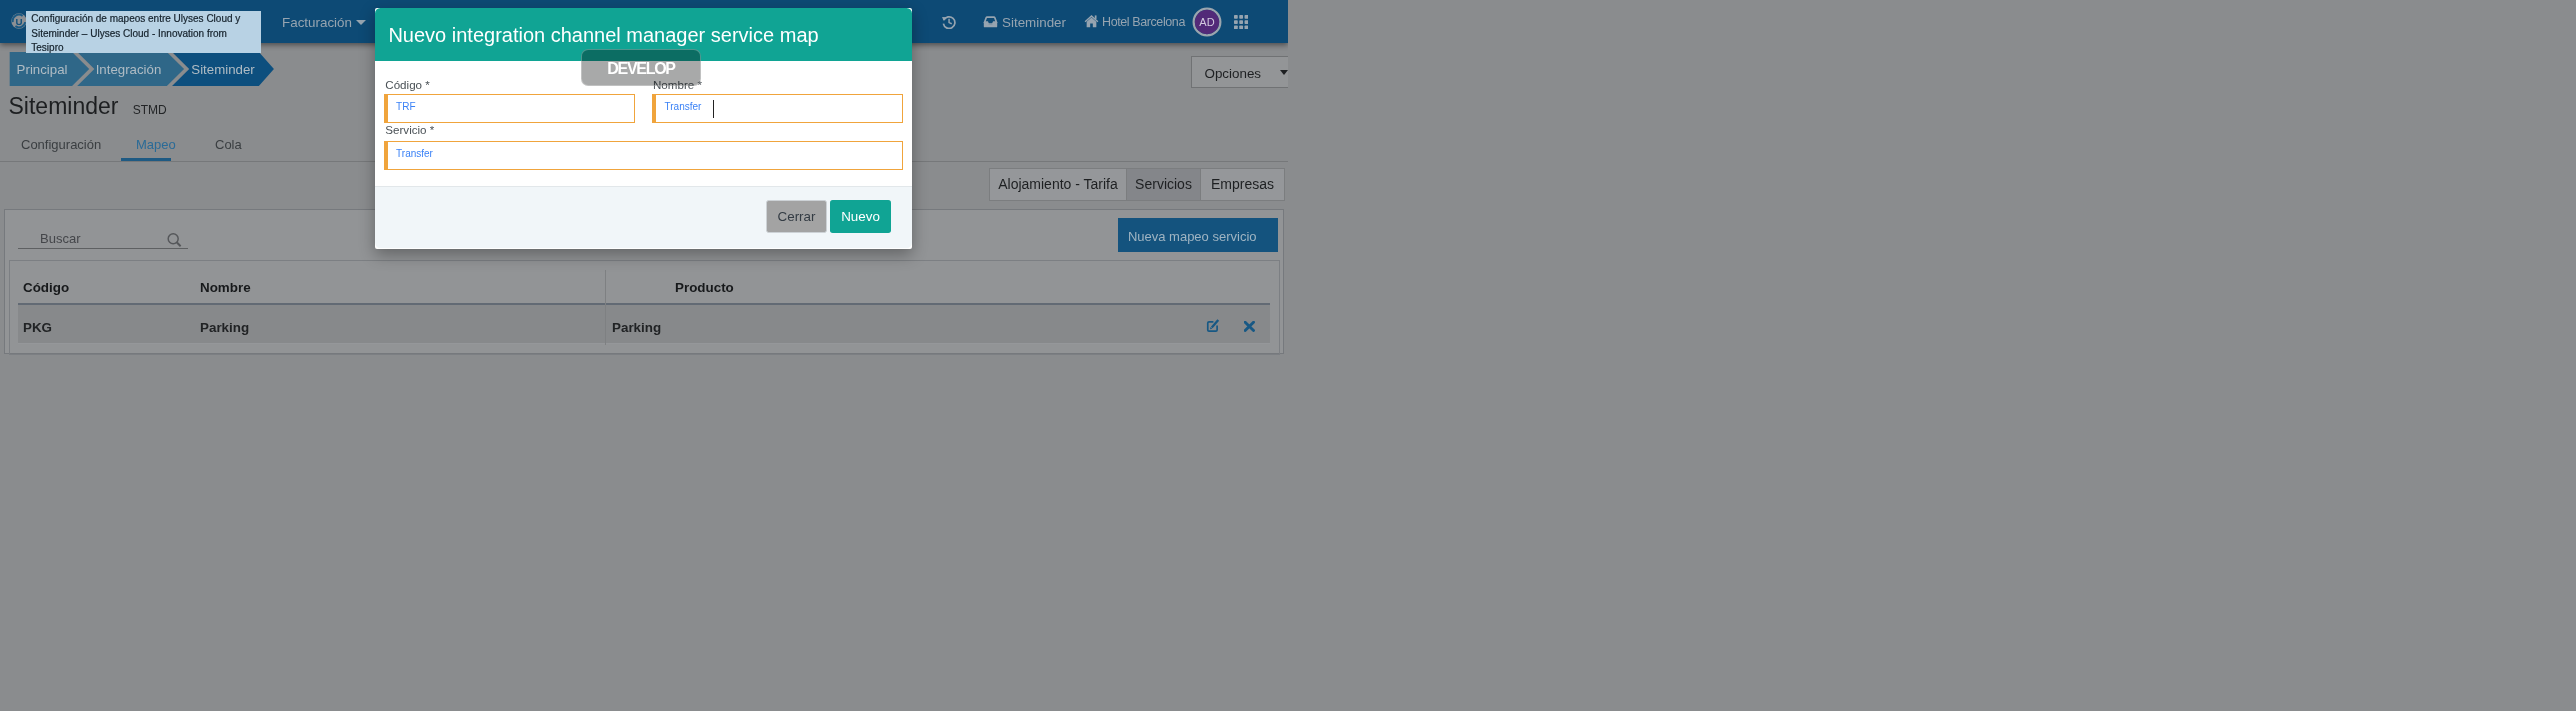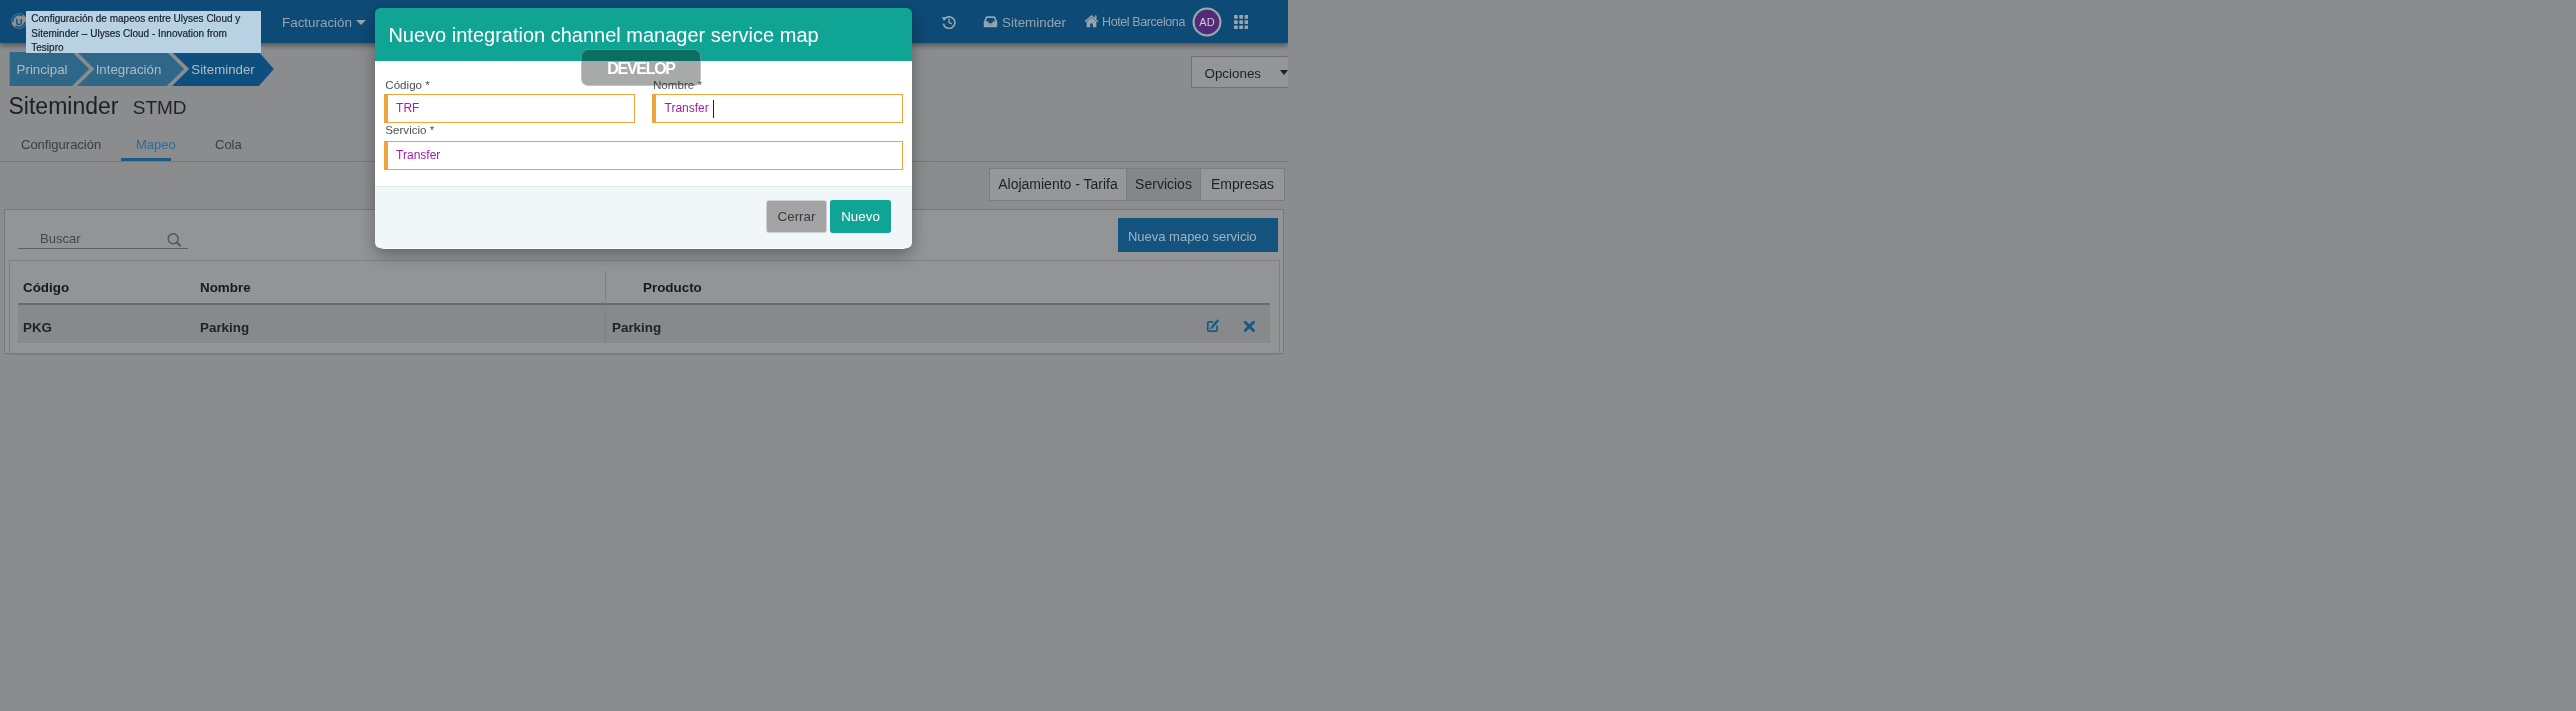--- a/index.html
+++ b/index.html
@@ -12,21 +12,21 @@
   #navbar .navtext { position:absolute; color:#96A4B0; font-size:13.4px; }
   #logo { position:absolute; left:10.7px; top:13.4px; width:16px; height:16px; }
 
   
   #tooltip { position:absolute; left:25.5px; top:10.7px; width:235px; height:42px; background:#B8D2E4; color:#15222C; font-size:10px; line-height:14.2px; padding:1.8px 0 0 5.8px; z-index:8; -webkit-text-stroke:0.2px #15222C; }
 
   
   #content { position:absolute; inset:0; z-index:1; }
   #bc { position:absolute; left:0; top:52px; }
   #heading { position:absolute; left:8.5px; top:97px; color:#1D1F21; font-size:23px; height:18px; line-height:18px; }
-  #heading .code { font-size:19px; color:#232527; margin-left:14.3px; }
+  #heading .code { font-size:12px; color:#232527; margin-left:14.3px; }
   .tab { position:absolute; top:139px; font-size:13px; color:#3A3E41; height:12.5px; line-height:12.5px; }
   #tab-mapeo { color:#2B6B97; }
   #tabbar { position:absolute; left:121px; top:158px; width:50px; height:2.6px; background:#1E5A83; }
   #tabhr { position:absolute; left:0; top:161px; width:1288px; height:0.9px; background:#76787A; }
   #opciones { position:absolute; left:1191px; top:56px; width:112px; height:32px; background:#939597; border:0.9px solid #707274; color:#1E2022; font-size:13.4px; }
   #opciones .optext { position:absolute; left:12.5px; top:8.5px; }
   #opciones .caret { position:absolute; right:14.3px; top:13.4px; width:0; height:0; border-left:4.2px solid transparent; border-right:4.2px solid transparent; border-top:5px solid #1E2022; }
   .grpbtn { position:absolute; top:168px; height:33px; background:#95979A; border:0.9px solid #7B7D7F; color:#1E2022; font-size:14px; text-align:center; line-height:31px; }
   #grp1 { left:989px; width:138px; }
   #grp2 { left:1126px; width:75px; background:#84868A; }
@@ -37,26 +37,26 @@
   #table { position:absolute; left:8.5px; top:260px; width:1271px; height:95px; border:0.9px solid #7C7F83; }
   .th { position:absolute; top:280px; font-size:13.4px; font-weight:bold; color:#17191B; }
   .td { position:absolute; top:320px; font-size:13.4px; color:#212325;font-weight:bold; }
   #thsep { position:absolute; left:18px; top:303px; width:1252px; height:1.9px; background:#626A74; }
   #rowbg { position:absolute; left:18px; top:305px; width:1252px; height:39px; background:#87898B; }
   #rowline { position:absolute; left:18px; top:343px; width:1252px; height:1.1px; background:#95979A; }
   #coldiv { position:absolute; left:605px; top:270px; width:1.1px; height:75px; background:#7E8082; }
   #newbtn { position:absolute; left:1118px; top:218px; width:160px; height:34px; background:#14537E; color:#9FB4C2; font-size:13px; text-align:center; line-height:38px; padding-right:11.6px; }
 
   
-  #modal { position:absolute; left:375px; top:7.6px; width:537px; height:241px; z-index:7; border-radius:9px; box-shadow:0 5.4px 16px rgba(0,0,0,0.32); background:#fff;padding-left:32px; }
+  #modal { position:absolute; left:375px; top:7.6px; width:537px; height:241px; z-index:7; border-radius:2px; box-shadow:0 5.4px 16px rgba(0,0,0,0.32); background:#fff;padding-left:32px; }
   #mhead { position:absolute; left:0; top:0; width:537px; height:53px; background:#10A494; border-radius:5.4px 5.4px 0 0; }
   #mtitle { position:absolute; left:13.4px; top:18.4px; color:#fff; font-size:20px; height:18px; line-height:18px; }
   #mfoot { position:absolute; left:0; top:178px; width:537px; height:62px; background:#F1F6F9; border-top:0.9px solid #E2E7EA; border-radius:0 0 5.4px 5.4px; }
   .mlabel { position:absolute; font-size:11.6px; color:#4A5156; }
-  .minput { position:absolute; background:#fff; border:0.9px solid #F0A43C; border-left:4.7px solid #F0A43C; color:#a21caf; font-size:12px; }
+  .minput { position:absolute; background:#fff; border:0.9px solid #F0A43C; border-left:4.7px solid #F0A43C; color:#3b82f6; font-size:10px; }
   .minput span { position:absolute; left:8.5px; top:6.3px; }
   #cerrar { position:absolute; left:391px; top:192px; width:61px; height:33px; background:#a3a3a3; border:0.9px solid #CDD2D6; border-radius:2.7px; color:#343C44; font-size:13.4px; text-align:center; line-height:31px; }
   #nuevo { position:absolute; left:455px; top:192px; width:61px; height:33px; background:#10A494; border-radius:2.7px; color:#fff; font-size:13.4px; text-align:center; line-height:33px; }
   #caret-txt { position:absolute; left:338px; top:92px; width:1.1px; height:18px; background:#222; }
 
   
   #ribbon { position:absolute; left:581px; top:49px; width:120px; height:37px; z-index:9; background:rgba(5,10,9,0.35); border:1.3px solid rgba(255,255,255,0.28); border-radius:7.2px; color:#fff; font-weight:bold; font-size:16px; text-align:center; line-height:37px; letter-spacing:-1.3px; }
 </style>
 </head>
 <body>
@@ -91,21 +91,21 @@
     <line x1="13.1" y1="12.6" x2="17.2" y2="16.7" stroke="#55575A" stroke-width="2.2"></line>
   </svg>
   <div id="searchline"></div>
   <div id="table"></div>
   <div id="thsep"></div>
   <div id="rowbg"></div>
   <div id="rowline"></div>
   <div id="coldiv"></div>
   <div class="th" style="left:23px;">Código</div>
   <div class="th" style="left:200px;">Nombre</div>
-  <div class="th" style="left:604px;padding-left:39px;">Producto</div>
+  <div class="th" style="left:636px;padding-left:39px;">Producto</div>
   <div class="td" style="left:23px;">PKG</div>
   <div class="td" style="left:200px;">Parking</div>
   <div class="td" style="left:612px;">Parking</div>
   <div id="newbtn">Nueva mapeo servicio</div>
 
   <svg class="abs" style="left:1206px;top:318px;" width="15" height="15" viewBox="0 0 17 17">
     <path d="M12.6 8.4 V13.5 Q12.6 14.9 11.2 14.9 H3.4 Q2.0 14.9 2.0 13.5 V5.7 Q2.0 4.3 3.4 4.3 H8.4" fill="none" stroke="#175884" stroke-width="1.9"></path>
     <polygon points="4.6,12.8 5.1,10.3 7.1,12.1" fill="#175884"></polygon>
     <polygon points="5.6,9.9 12.9,1.5 14.9,3.2 7.5,11.6" fill="#175884"></polygon>
   </svg>

